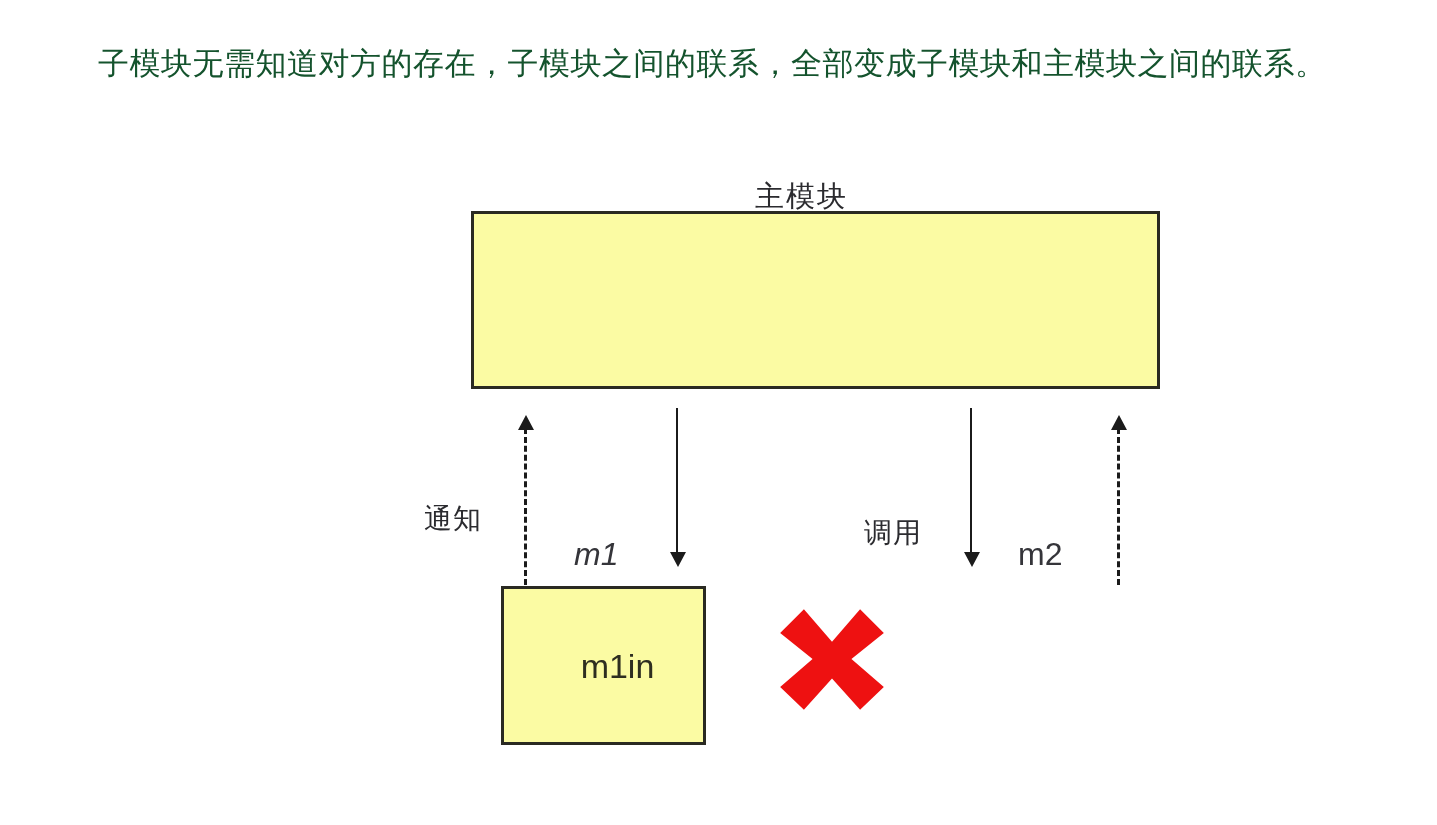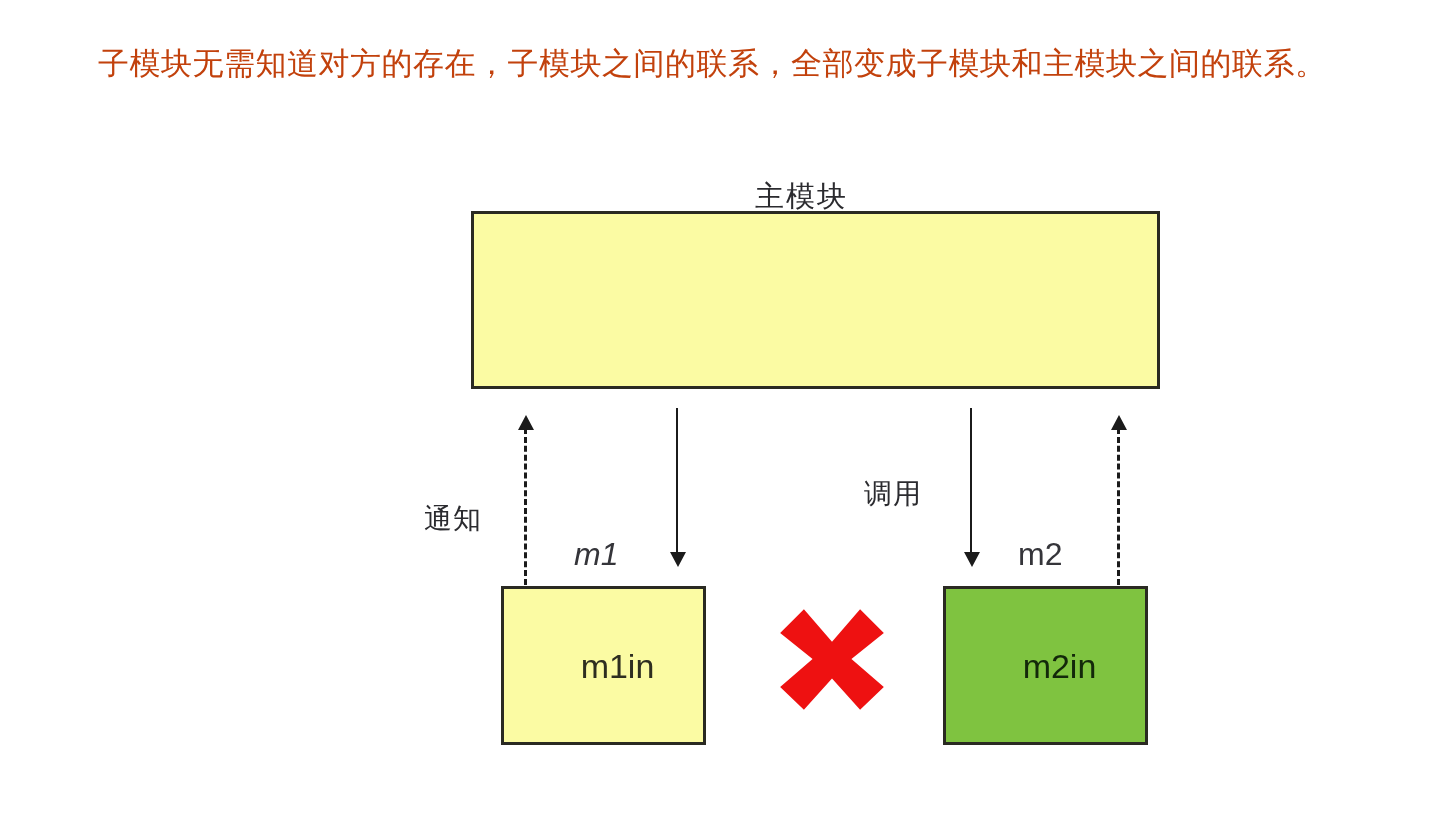--- a/index.html
+++ b/index.html
@@ -23,38 +23,38 @@
 
   
   .title {
     position: absolute;
     left: 98px;
     top: 42px;
     width: 1250px;
     font-size: 31px;
     line-height: 44px;
     letter-spacing: 0.5px;
-    color: #c2410c;
+    color: #14532d;
     white-space: nowrap;
     font-weight: 400;
   }
 
   
   .cn-label {
     position: absolute;
     font-size: 28px;
     line-height: 32px;
     color: #2b2b2f;
     white-space: nowrap;
     font-weight: 400;
     margin-top: 30px;
   }
   .lbl-main-module { left: 755px; top: 150px; font-size: 29px; letter-spacing: 2px; }
   .lbl-notify      { left: 424px; top: 473px; letter-spacing: 1px; }
-  .lbl-invoke      { left: 864px; top: 448px; letter-spacing: 1px; }
+  .lbl-invoke      { left: 864px; top: 487px; letter-spacing: 1px; }
 
   .mod-label {
     position: absolute;
     font-size: 32px;
     line-height: 36px;
     color: #35353a;
     white-space: nowrap;
     font-weight: 400;
   }
   .lbl-m1 { left: 574px; top: 536px; font-style: italic; }
@@ -189,23 +189,20 @@
   <div class="cn-label lbl-invoke">调用</div>
 
   <div class="mod-label lbl-m1">m1</div>
 
   <div class="mod-label lbl-m2">m2</div>
 
   <div class="box box-m1">
     <span class="box-text">m1in</span>
   </div>
 
-  <div class="box box-m2">
-    <span class="box-text">m2in</span>
-  </div>
 
   <div class="red-x">
     <svg viewBox="0 0 100 100" xmlns="http://www.w3.org/2000/svg" aria-hidden="true">
       <path d="M50 34 L76 4 L98 26 L68 50 L98 76 L76 97 L50 68 L24 97 L2 76 L32 50 L2 26 L24 4 Z" fill="#EE1111"></path>
     </svg>
   </div>
 
 </div>
 
 </body></html>

